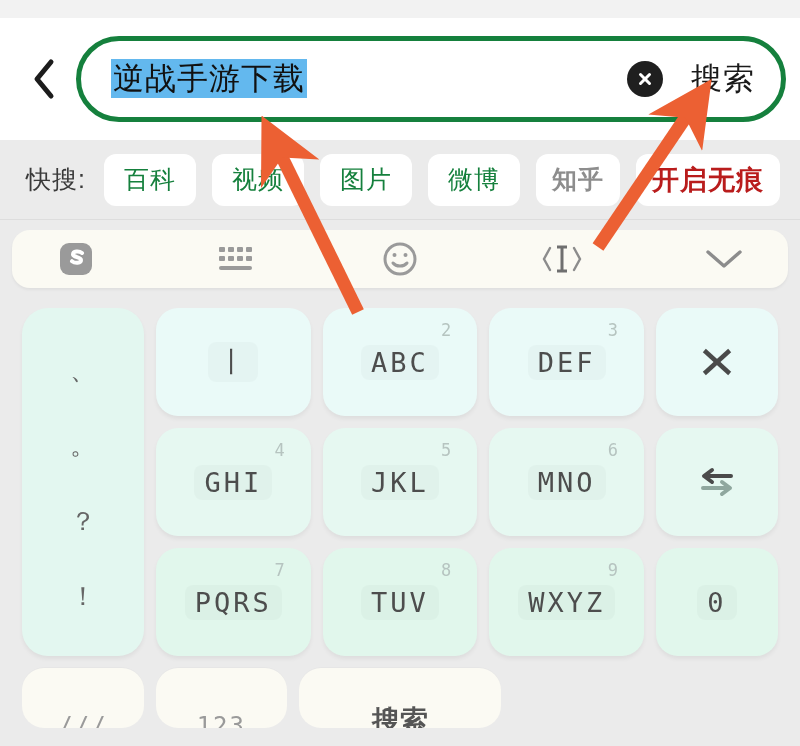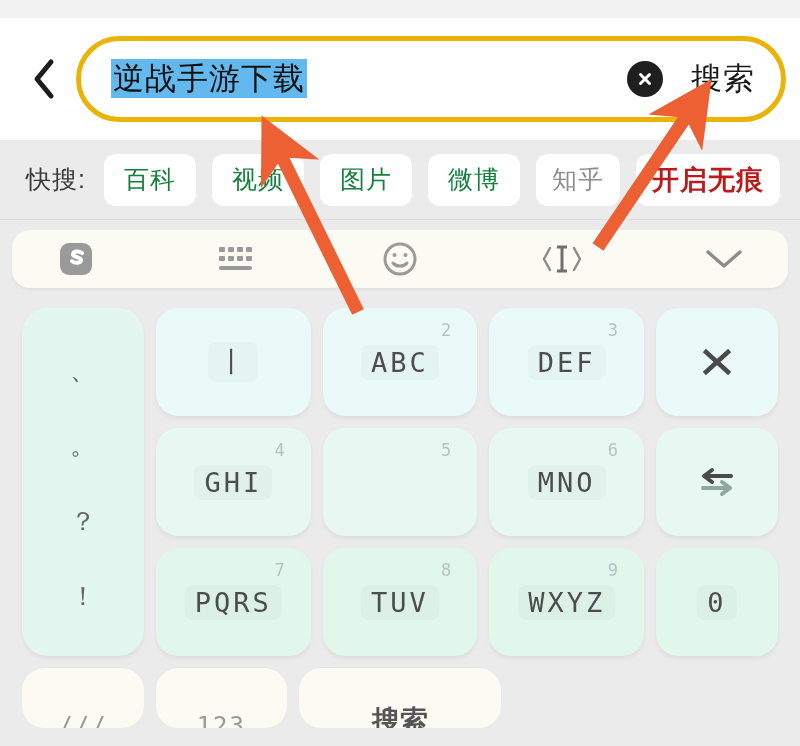--- a/index.html
+++ b/index.html
@@ -26,21 +26,21 @@
     width: 52px; height: 60px;
     display: flex; align-items: center; justify-content: center;
     flex: 0 0 auto;
   }
   .back-btn svg { display: block; }
 
   .search-box {
     flex: 1 1 auto;
     height: 86px;
     margin-left: 6px;
-    border: 5px solid #eab308;
+    border: 5px solid #15803d;
     border-radius: 44px;
     background: #fff;
     display: flex; align-items: center;
     padding: 0 26px 0 30px;
   }
   .search-value {
     flex: 1 1 auto;
     font-size: 31px;
     color: #1a1a1a;
     letter-spacing: 1px;
@@ -88,21 +88,21 @@
     border-radius: 12px;
     height: 52px;
     min-width: 92px;
     margin-right: 16px;
     display: flex; align-items: center; justify-content: center;
     font-size: 25px; color: #15803d;
     padding: 0 16px;
     letter-spacing: 1px;
     white-space: nowrap;
   }
-  .chip.faded { color: #8d8d8d; min-width: 84px; }
+  .chip.faded { color: #8d8d8d; min-width: 84px; font-weight: bold; }
   .chip.strong { font-weight: bold; color: #b91c1c; font-size: 27px; margin-right: 8px; }
 
   
   .kb {
     background: #ebebeb;
     padding: 10px 12px 0 12px;
   }
   .kb-toolbar {
     height: 58px;
     background: #fbfaf3;
@@ -303,20 +303,21 @@
             <line x1="31" y1="10" x2="9" y2="30" stroke="#4a4a4a" stroke-width="4.5" stroke-linecap="square"></line>
           </svg>
         </span>
       </div>
 
       <div class="key alpha2">
         <span class="key-main">GHI</span>
         <span class="key-num">4</span>
       </div>
       <div class="key alpha2">
+        <span class="key-main">JKL</span>
         <span class="key-num">5</span>
       </div>
       <div class="key alpha2">
         <span class="key-main">MNO</span>
         <span class="key-num">6</span>
       </div>
       <div class="key alpha2 fn">
         <span>
           <svg width="44" height="38" viewBox="0 0 44 38">
             <path d="M36 13 H10 M17 7 L9 13 L17 19" fill="none" stroke="#4a4a4a" stroke-width="4" stroke-linecap="round" stroke-linejoin="round"></path>

